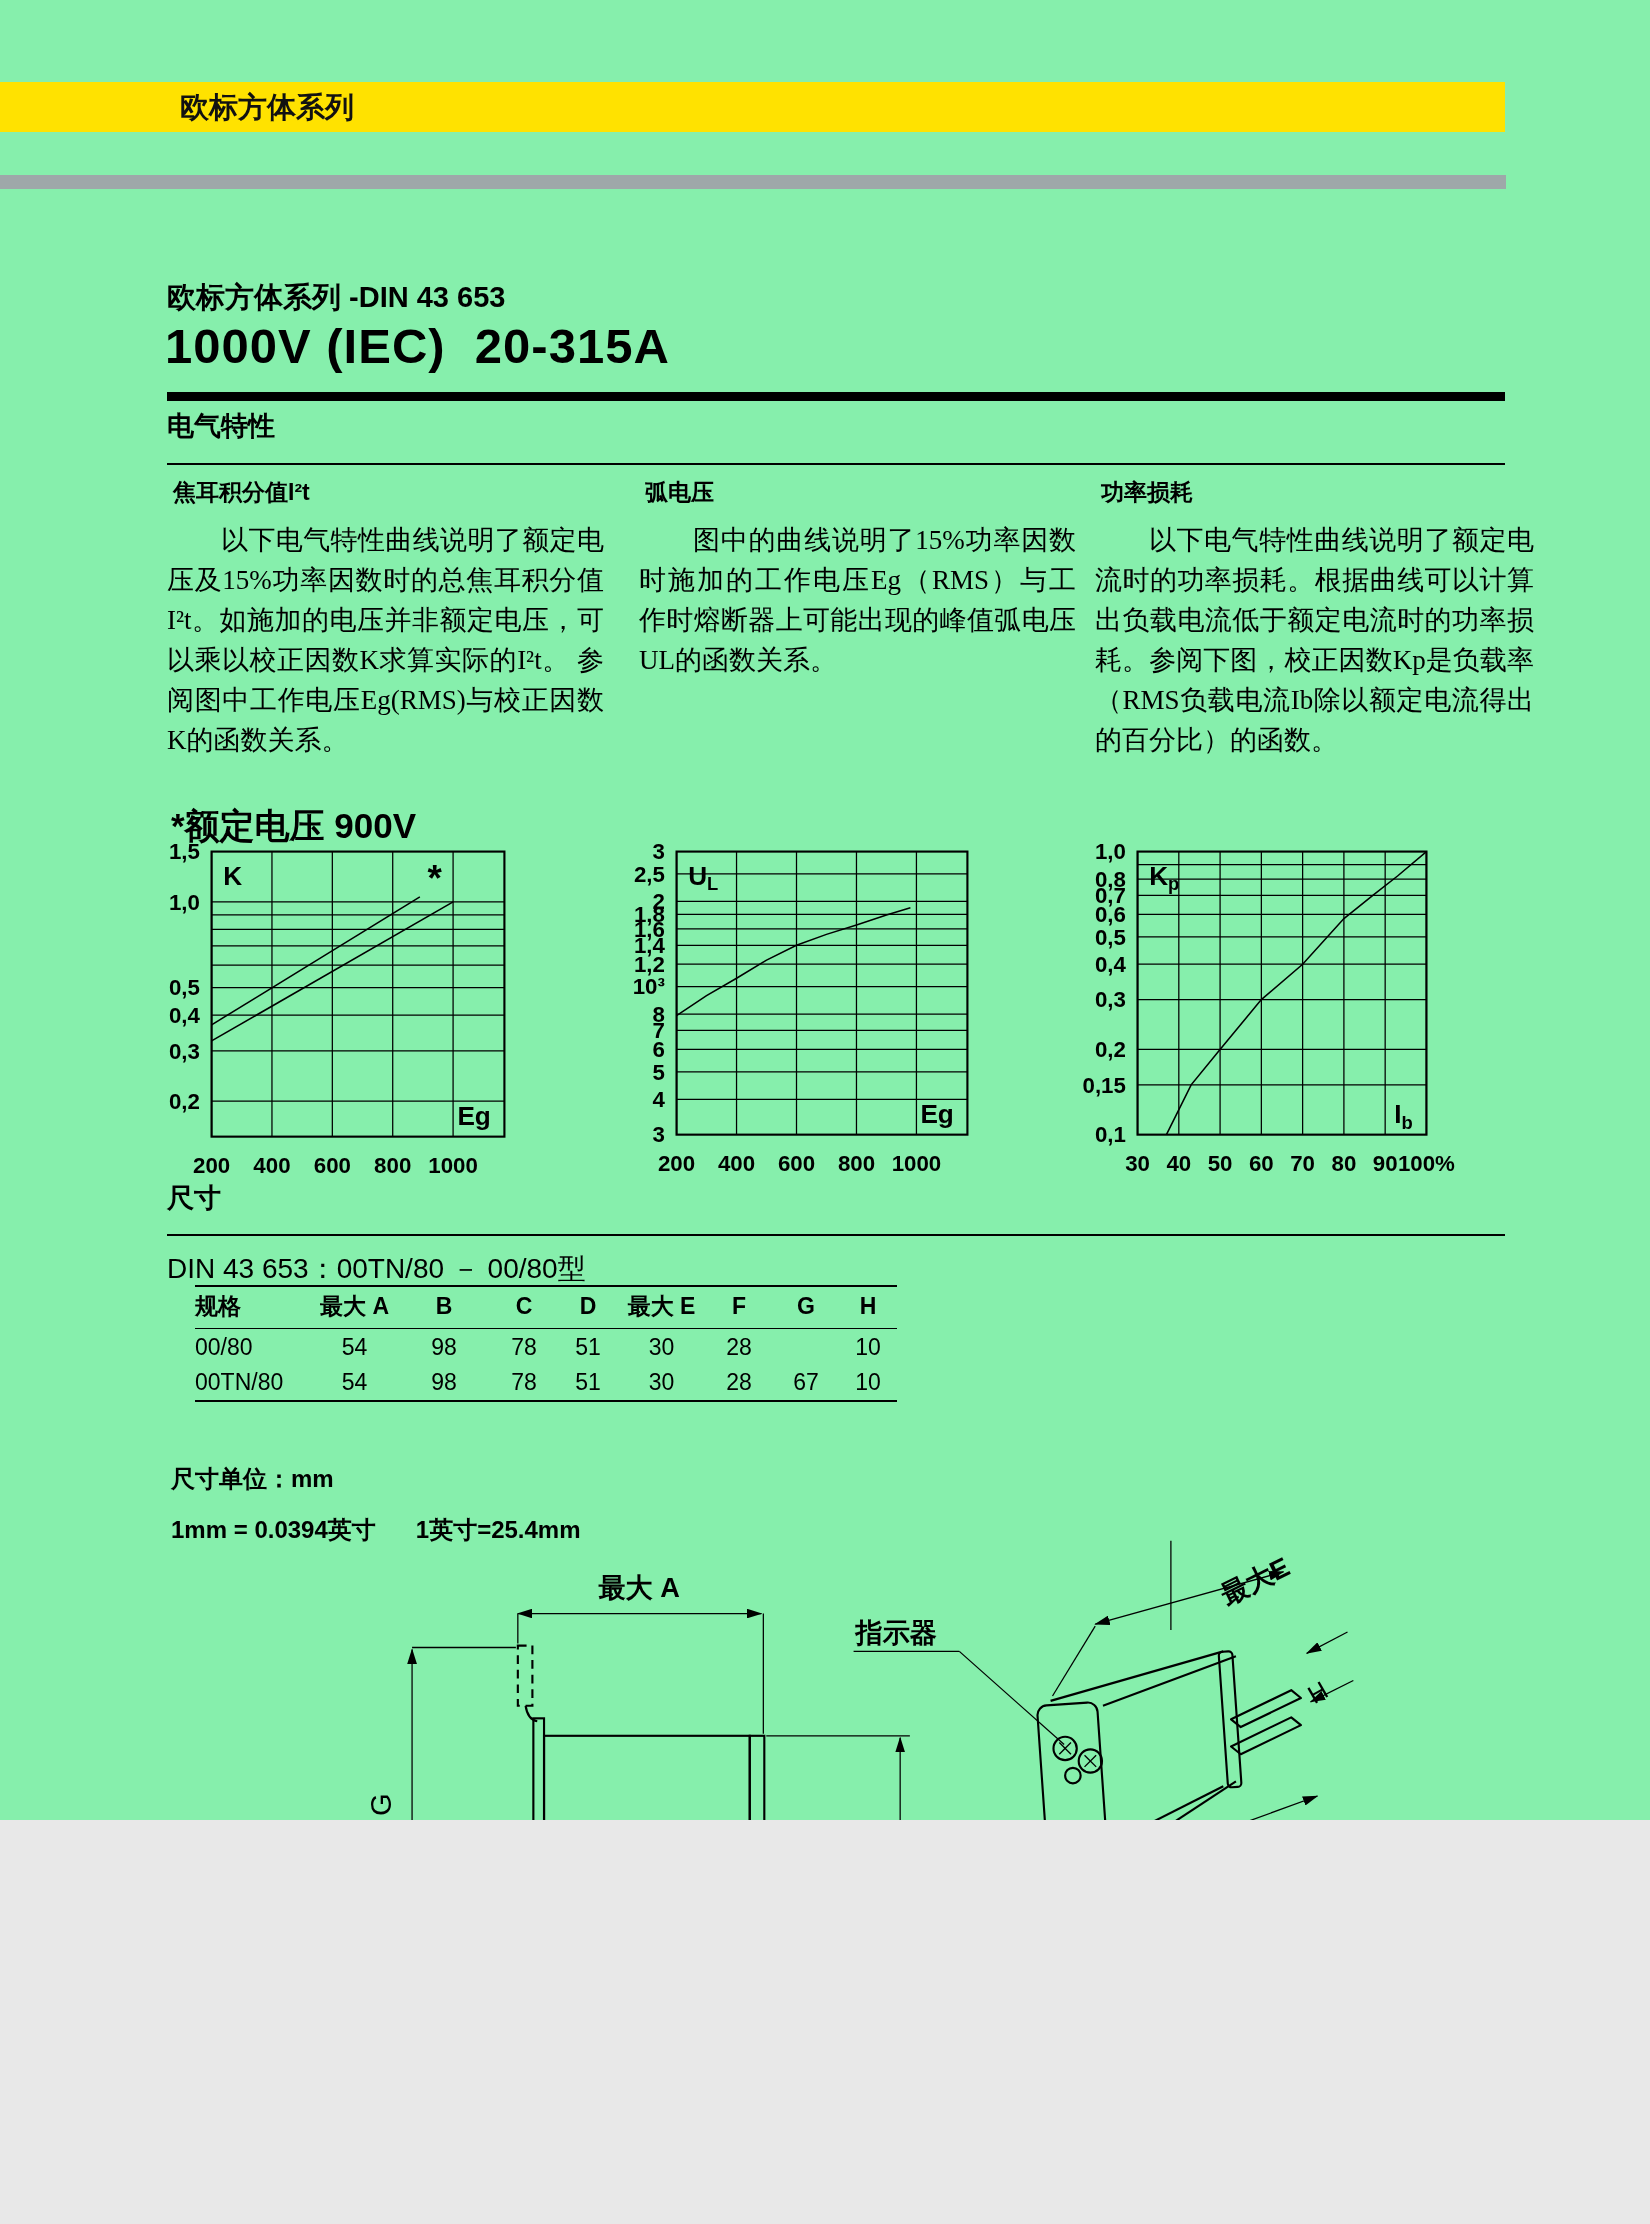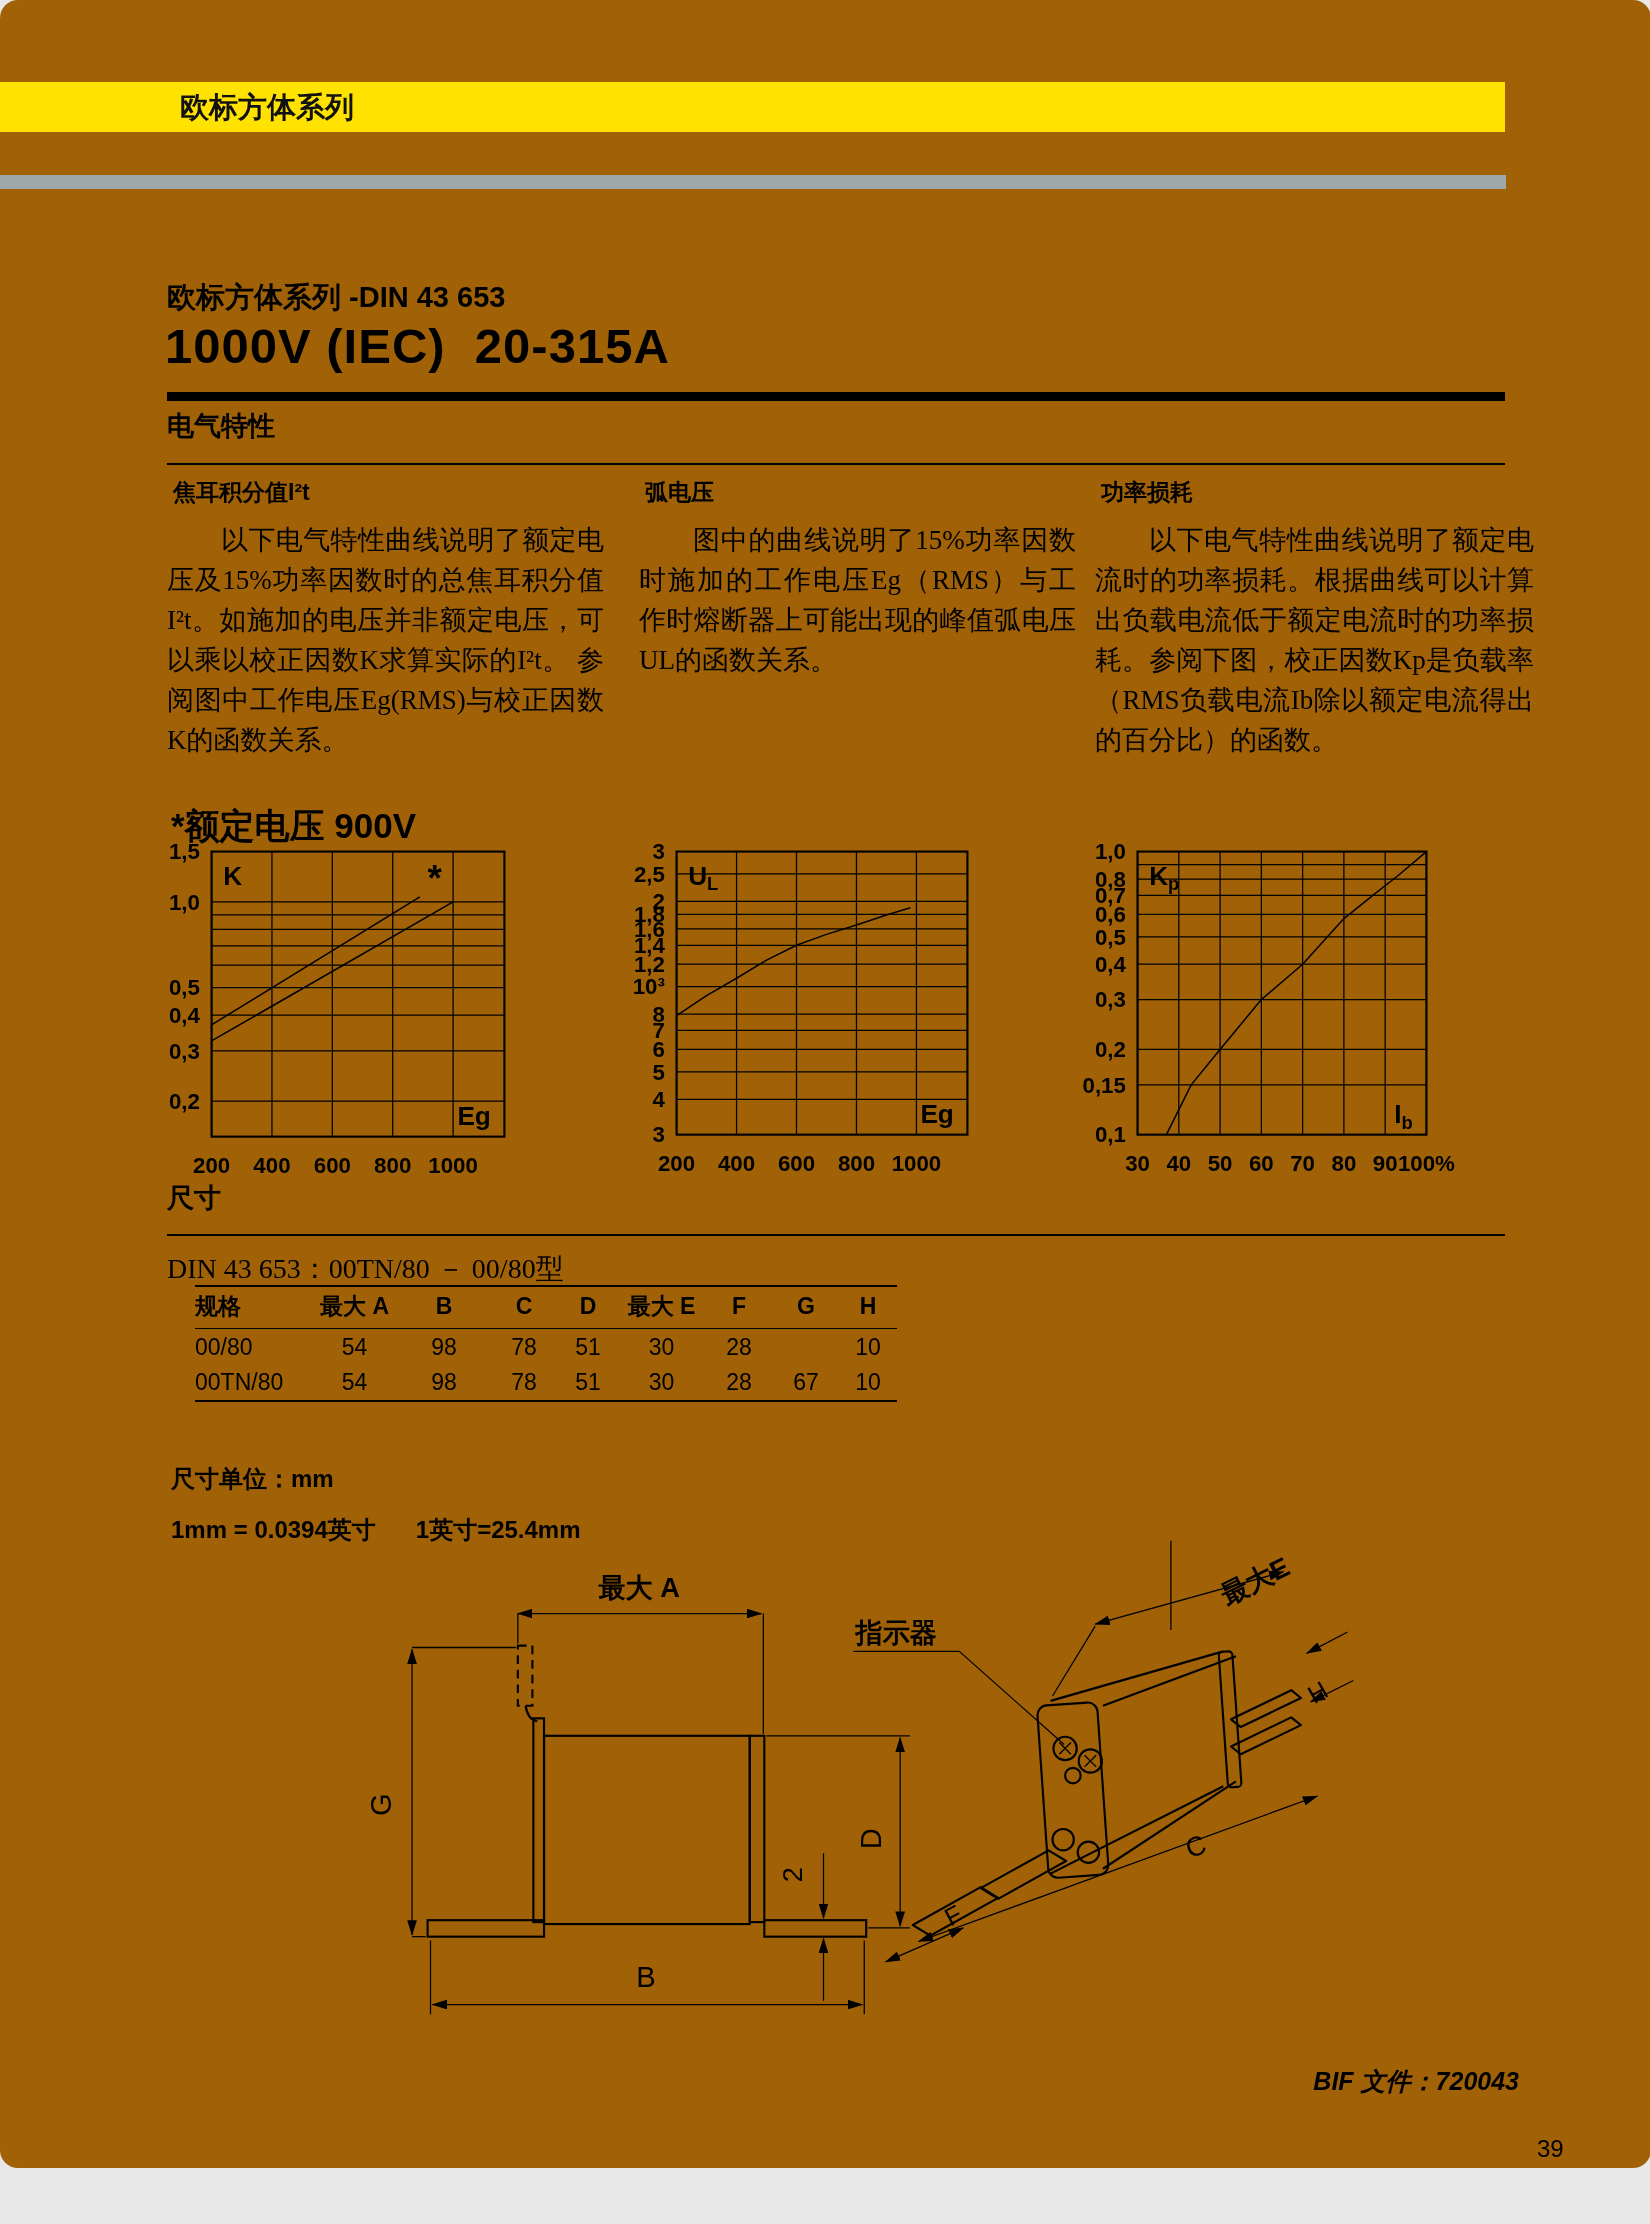--- a/index.html
+++ b/index.html
@@ -1,32 +1,32 @@
 <!DOCTYPE html>
 <html><head>
 <meta charset="utf-8">
 <style>
   html,body{margin:0;padding:0;background:#e8e8e8;}
-  .page{position:relative;width:1651px;height:2168px;background:#a16207;overflow:hidden;
-        font-family:"Liberation Sans",sans-serif;color:#000;border-radius:18px;}
+  .page{position:relative;width:1651px;height:1820px;background:#86efac;overflow:hidden;
+        font-family:"Liberation Sans",sans-serif;color:#000;}
   .abs{position:absolute;}
   .pre{white-space:pre;}
   .band{background:#FFE200;height:50px;}
   .band-label{font-size:29px;font-weight:700;line-height:50px;color:#111;}
   .graybar{background:#9EA8A9;height:13.6px;}
   .series-line{font-size:29px;font-weight:700;}
   .big-title{font-size:49px;font-weight:700;letter-spacing:1px;}
   .rule-thick{background:#000;height:8.7px;}
   .rule-thin{background:#000;height:1.9px;}
   .sec-head{font-size:27px;font-weight:700;}
   .col-head{font-size:23px;font-weight:700;font-family:Liberation Sans, sans-serif;margin-left:6px;}
   .col-body{font-size:27px;line-height:40px;text-align:justify;text-indent:2em;margin-top:11.6px;
             font-family:"Liberation Serif",serif;}
   .rated-note{font-size:35px;font-weight:700;}
-  .din-line{font-size:28px;font-family:Liberation Serif, serif;}
+  .din-line{font-size:28px;font-family:Liberation Sans, sans-serif;}
   table.dims{border-collapse:collapse;border-top:2.9px solid #000;border-bottom:2.9px solid #000;margin-left:24px;}
   table.dims th{border-bottom:1.9px solid #000;font-size:23px;font-weight:600;padding:3.9px 0 5.8px 0;}
   table.dims td{font-size:23px;padding:4.9px 0 3.9px 0;}
   table.dims th,table.dims td{text-align:center;}
   table.dims th:first-child,table.dims td:first-child{text-align:left;}
   .c0{width:116px}.c1{width:87px}.c2{width:92px}.c3{width:68px}.c4{width:60px}
   .c5{width:87px}.c6{width:68px}.c7{width:66px}.c8{width:58px}
   .note{font-size:24px;font-weight:600;}
   .bif{font-size:25px;font-weight:700;font-style:italic;}
   .footline{font-size:24px;}

